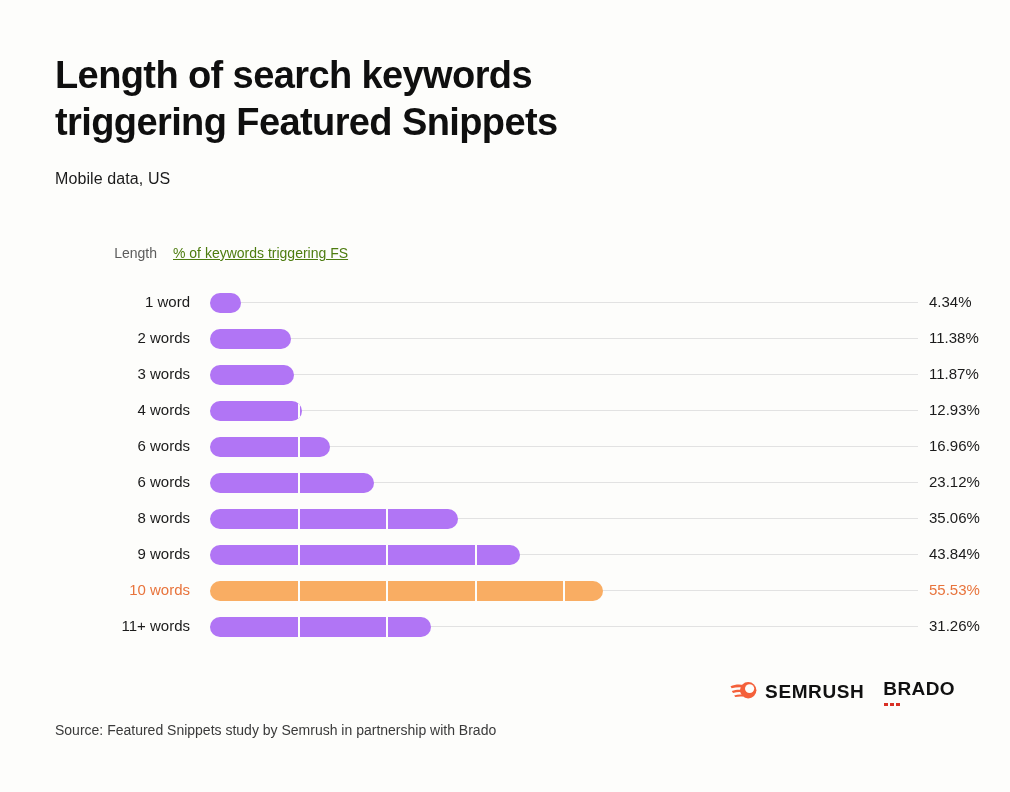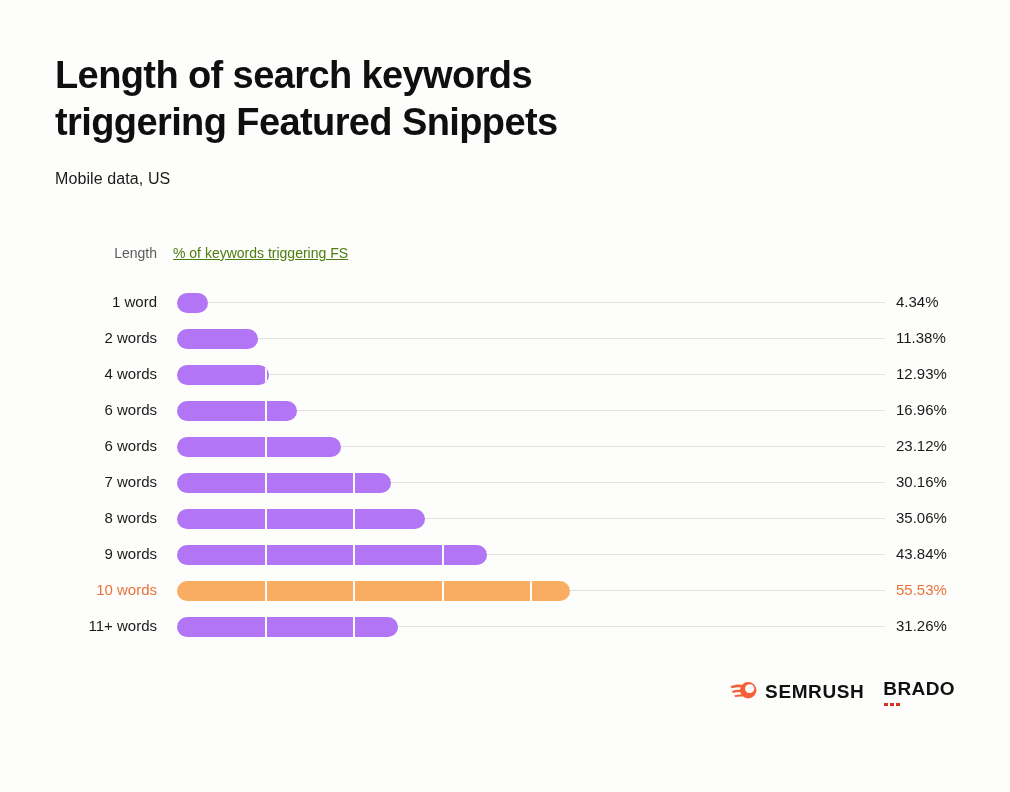--- a/index.html
+++ b/index.html
@@ -62,20 +62,21 @@
     color: #4d7c0f;
     text-decoration: underline;
   }
 
   
   .plot {
     position: absolute;
     left: 0;
     top: 285px;
     width: 882px;
+    padding-left: 33px;
   }
   .row {
     position: relative;
     height: 36px;
   }
   .row-label {
     position: absolute;
     left: 37px;
     top: 8px;
     width: 120px;
@@ -204,20 +205,28 @@
       </div>
       <div class="row">
         <div class="row-label">2 words</div>
         <div class="track"></div>
         <div class="bar-wrap" style="width: 80.5704px;">
           <div class="bar"></div>
         </div>
         <div class="row-value">11.38%</div>
       </div>
       <div class="row">
+        <div class="row-label">3 words</div>
+        <div class="track"></div>
+        <div class="bar-wrap" style="width: 84.0396px;">
+          <div class="bar"></div>
+        </div>
+        <div class="row-value">11.87%</div>
+      </div>
+      <div class="row">
         <div class="row-label">4 words</div>
         <div class="track"></div>
         <div class="bar-wrap" style="width: 91.5444px;">
           <div class="bar">
             <span class="seg-line" style="left: 87.5px;"></span>
           </div>
         </div>
         <div class="row-value">12.93%</div>
       </div>
       <div class="row">
@@ -232,31 +241,20 @@
       </div>
       <div class="row">
         <div class="row-label">6 words</div>
         <div class="track"></div>
         <div class="bar-wrap" style="width: 163.69px;">
           <div class="bar">
             <span class="seg-line" style="left: 87.5px;"></span>
           </div>
         </div>
         <div class="row-value">23.12%</div>
-      </div>
-      <div class="row">
-        <div class="row-label">7 words</div>
-        <div class="track"></div>
-        <div class="bar-wrap" style="width: 213.533px;">
-          <div class="bar">
-            <span class="seg-line" style="left: 87.5px;"></span>
-            <span class="seg-line" style="left: 176px;"></span>
-          </div>
-        </div>
-        <div class="row-value">30.16%</div>
       </div>
       <div class="row">
         <div class="row-label">8 words</div>
         <div class="track"></div>
         <div class="bar-wrap" style="width: 248.225px;">
           <div class="bar">
             <span class="seg-line" style="left: 87.5px;"></span>
             <span class="seg-line" style="left: 176px;"></span>
           </div>
         </div>
@@ -293,20 +291,21 @@
         <div class="bar-wrap" style="width: 221.321px;">
           <div class="bar">
             <span class="seg-line" style="left: 87.5px;"></span>
             <span class="seg-line" style="left: 176px;"></span>
           </div>
         </div>
         <div class="row-value">31.26%</div>
       </div>
     </div>
 
+  <div class="source">Source: Featured Snippets study by Semrush in partnership with Brado</div>
 
   <div class="logos">
     <div class="semrush">
       <span>
         <svg width="28" height="20" viewBox="0 0 28 20" aria-hidden="true">
           <path d="M0.5 6.2 C5 4.4 10 4.2 13.6 5.2 L13.6 7.6 C10.4 6.9 5.6 7.1 1.6 8.3 Z" fill="#f4603a"></path>
           <path d="M1.8 11.0 C5.6 9.6 9.8 9.4 12.8 10.1 L12.8 12.3 C10.2 11.8 6.2 12.0 3.0 12.9 Z" fill="#f4603a"></path>
           <path d="M4.2 15.4 C7.2 14.3 10.6 14.2 13.0 14.7 L13.0 16.6 C11.0 16.2 7.8 16.4 5.2 17.1 Z" fill="#f4603a"></path>
           <circle cx="18.2" cy="10.2" r="8.2" fill="#f4603a"></circle>
           <ellipse cx="19.6" cy="8.6" rx="4.6" ry="4.4" fill="#fdfdfb"></ellipse>

